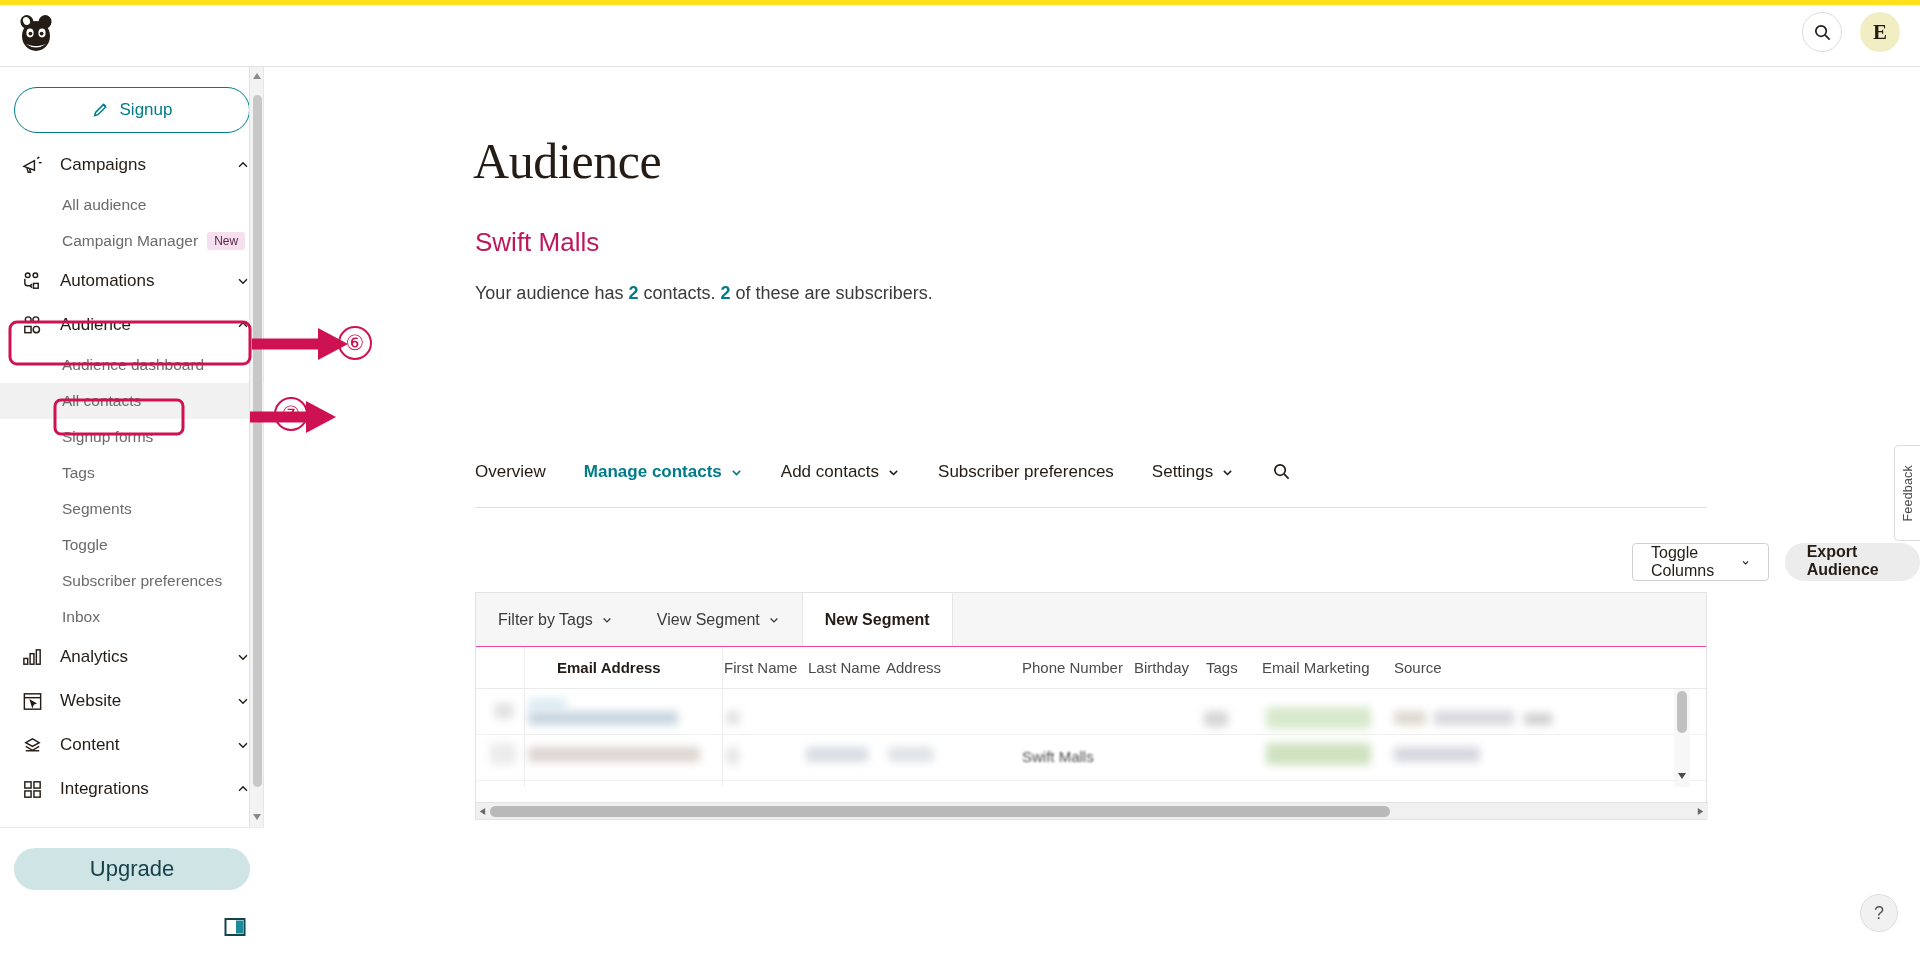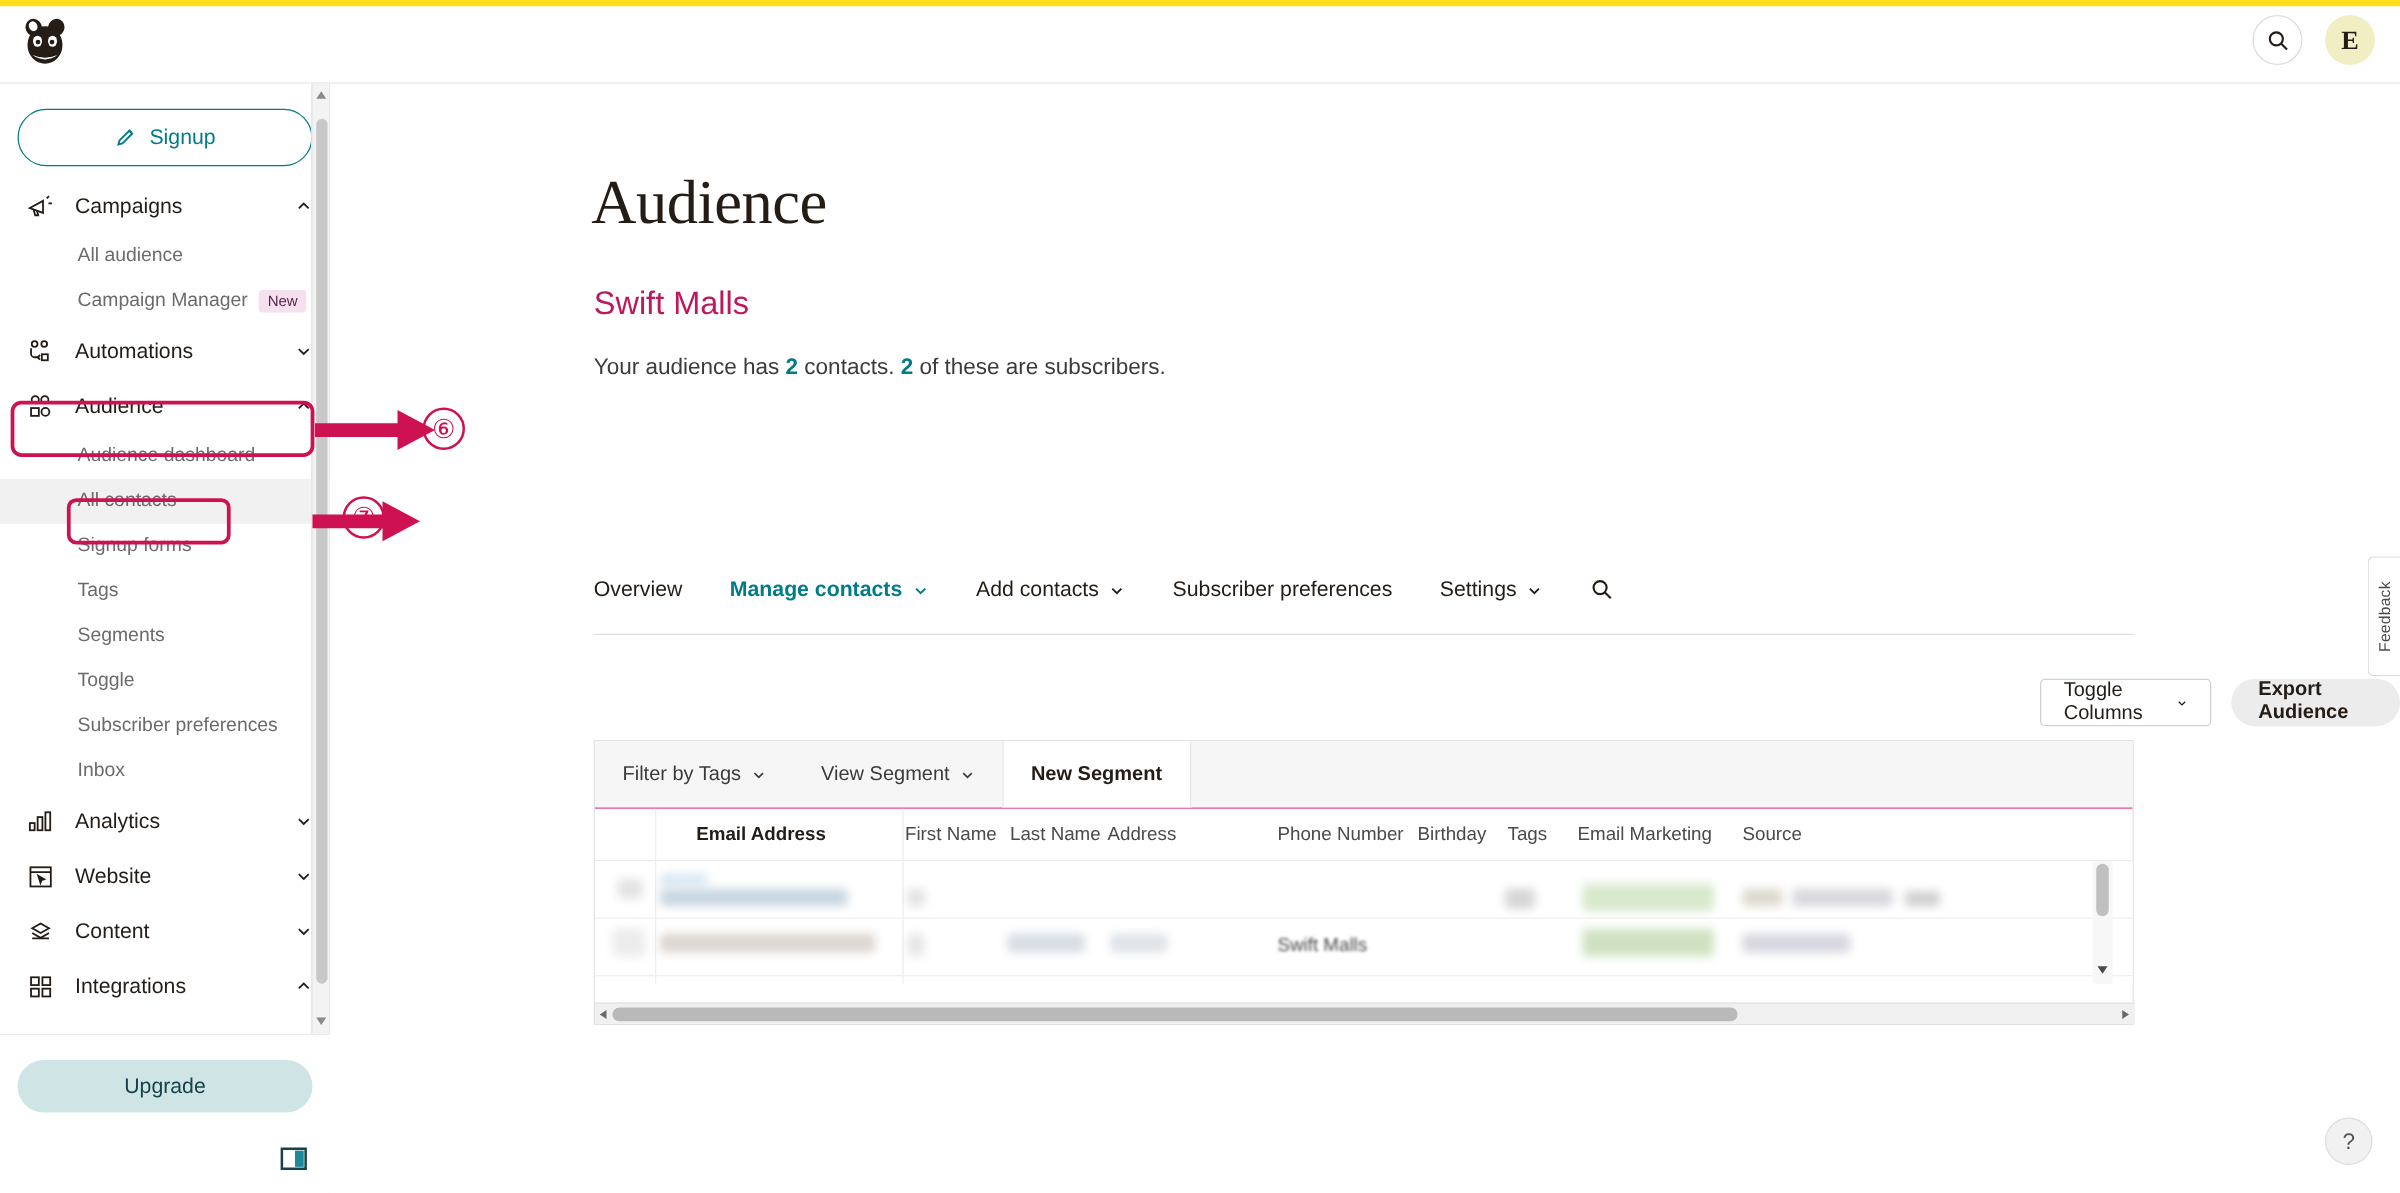--- a/index.html
+++ b/index.html
@@ -81,21 +81,21 @@
     font-size: 12px; padding: 2px 7px; border-radius: 3px;
   }
 
   .upgrade-area {
     position: absolute; left: 0; bottom: 0; width: 264px; height: 127px;
     background: #fff; border-top: 1px solid #ececec;
   }
   .upgrade-btn {
     margin: 20px 14px 0 14px; height: 42px; border-radius: 22px;
     background: #cfe5e5; color: #17424c; border: none;
-    font-size: 17px; display: flex; align-items: center; justify-content: center;
+    font-size: 22px; display: flex; align-items: center; justify-content: center;
     cursor: pointer;
   }
   .collapse-btn {
     position: absolute; right: 18px; bottom: 16px;
     width: 22px; height: 22px; cursor: pointer;
   }
 
   .sb-scrollbar {
     position: absolute; right: 0px; top: 0; width: 14px; height: 760px;
     background: #f3f3f3; border-left: 1px solid #e2e2e2;

